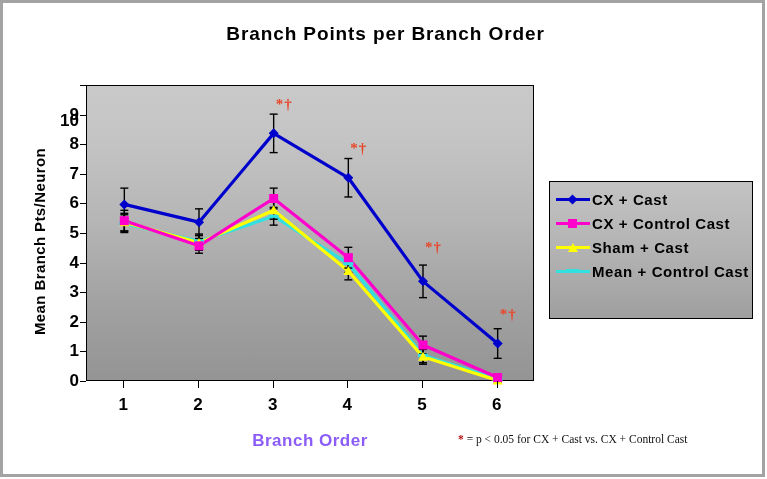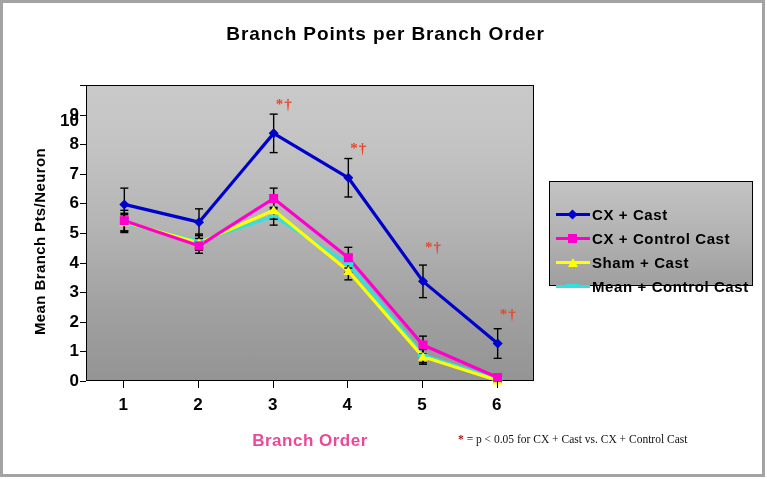--- a/index.html
+++ b/index.html
@@ -108,34 +108,34 @@
     color: #000000;
   }
   #x-axis-title {
     position: absolute;
     left: 83px;
     top: 428px;
     width: 448px;
     text-align: center;
     font-size: 17px;
     font-weight: bold;
-    color: #ec4899;
+    color: #8b5cf6;
     letter-spacing: 0.5px;
   }
   
   #legend {
     position: absolute;
     left: 546px;
     top: 178px;
     width: 204px;
-    height: 105px;
+    height: 138px;
     border: 1.5px solid #000000;
     box-sizing: border-box;
     background: linear-gradient(to bottom, #c3c3c3 0%, #b3b3b3 50%, #9f9f9f 100%);
-    padding: 20px 0 0 6px;
+    padding: 5px 0 0 6px;
   }
   .legend-row {
     display: flex;
     align-items: center;
     height: 24px;
   }
   .legend-swatch {
     width: 34px;
     height: 16px;
     position: relative;

